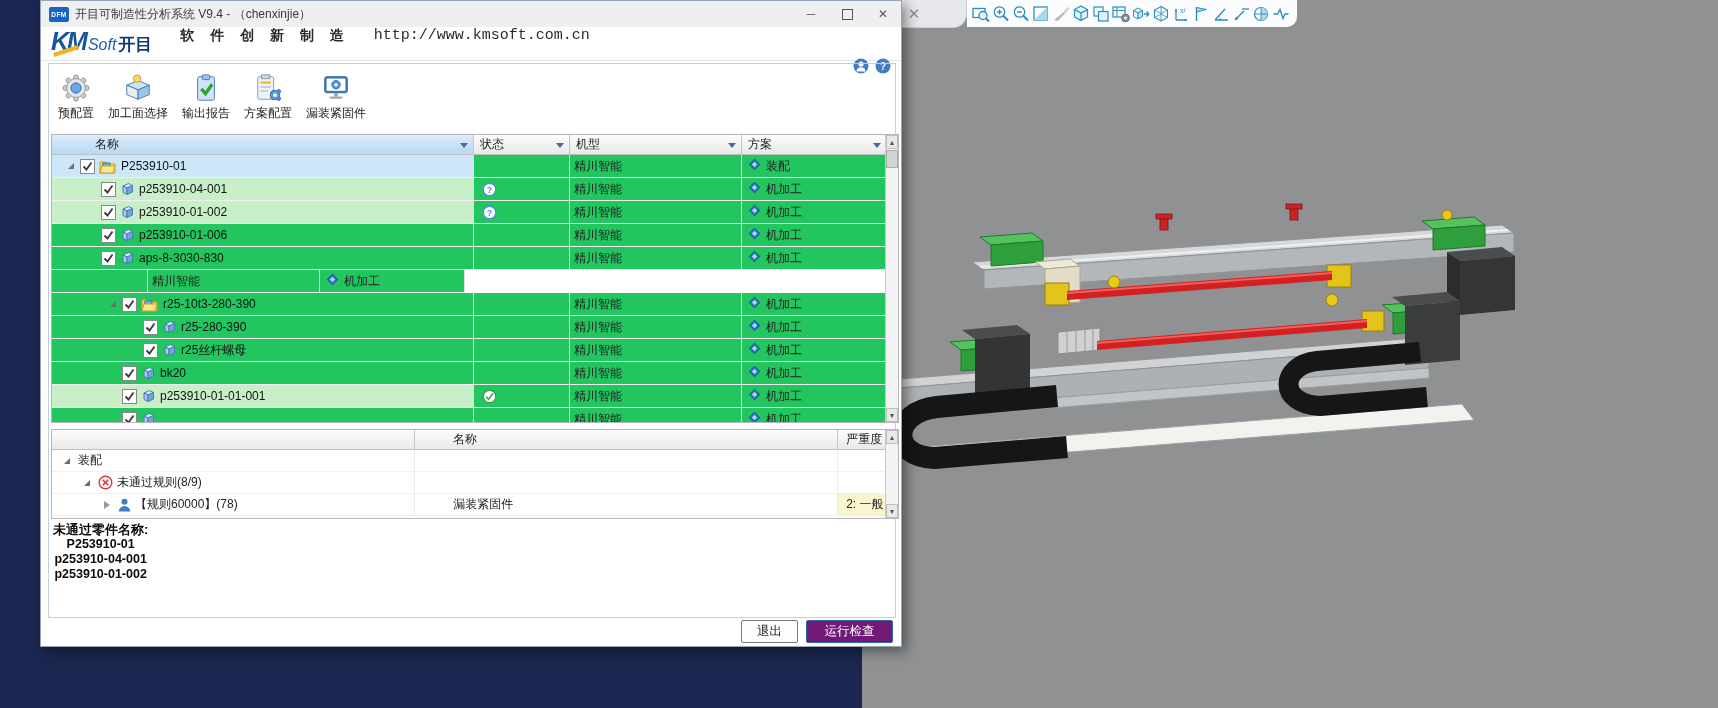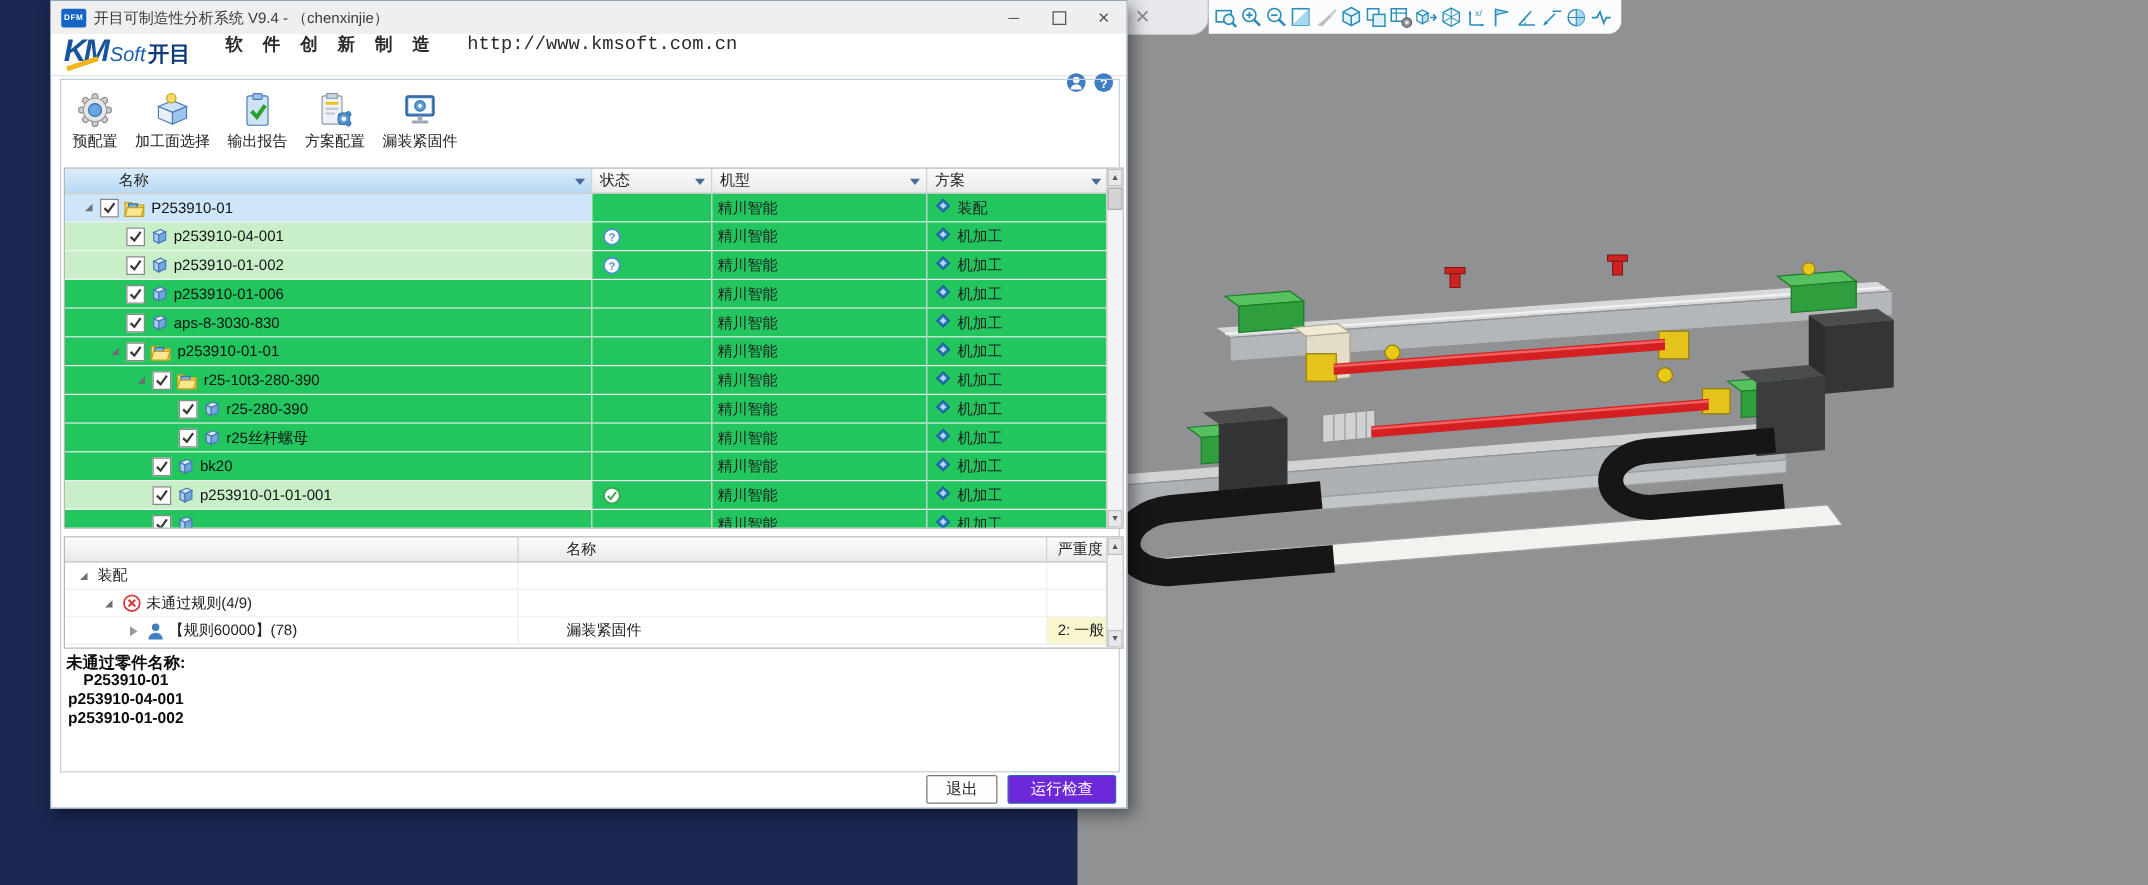--- a/index.html
+++ b/index.html
@@ -99,21 +99,21 @@
   .rp-label{font-size:12px;color:#222;margin-left:4px;}
   .rp-ic{display:inline-flex;margin-left:4px;flex:none;}
 
   
   .detail-text{position:absolute;left:12px;top:521px;line-height:15px;text-align:center;}
   .detail-text .h{font-size:13px;font-weight:bold;color:#0a0a0a;}
   .detail-text .ln{font-size:12.5px;font-weight:bold;color:#0a0a0a;}
   .btn-exit{position:absolute;left:700px;top:619px;width:57px;height:23px;background:#fdfdfd;
       border:1px solid #7a7a7a;box-sizing:border-box;display:flex;align-items:center;justify-content:center;
       font-size:12.5px;color:#222;border-radius:2px;}
-  .btn-run{position:absolute;left:765px;top:619px;width:87px;height:23px;background:#6d28d9;
+  .btn-run{position:absolute;left:765px;top:619px;width:87px;height:23px;background:#701a75;
       border:1px solid #2e66b4;box-sizing:border-box;display:flex;align-items:center;justify-content:center;
       font-size:12.5px;color:#fff;border-radius:2px;}
 </style>
 </head>
 <body>
 
 <div class="stage">
 
   <div class="viewport">
     <svg class="vp-scene" viewBox="0 0 856 681" xmlns="http://www.w3.org/2000/svg">
@@ -560,36 +560,20 @@
             <div class="cell c2">精川智能</div>
             <div class="cell c3">
               <span><svg width="13" height="13" viewBox="0 0 13 13">
                   <rect x="2.9" y="2.9" width="7.2" height="7.2" transform="rotate(45 6.5 6.5)" fill="#2f7cc4" stroke="#1b5a9e"></rect>
                   <rect x="4.7" y="4.7" width="3.6" height="3.6" transform="rotate(45 6.5 6.5)" fill="#bcd8f0"></rect>
                 </svg></span>
               <span>机加工</span>
             </div>
           </div>
           <div class="tt-row">
-            <div class="cell c0" style="padding-left: 33px;">
-              <span class="exp open"></span>
-              <span class="cb">
-                <svg width="11" height="11" viewBox="0 0 11 11">
-                  <path d="M1.5 5.5 l3 3 l5 -7" fill="none" stroke="#3a3a3a" stroke-width="1.8"></path>
-                </svg>
-              </span>
-              <span class="ri">
-                <svg width="17" height="15" viewBox="0 0 17 15">
-                  <path d="M1 3 h5 l1.5 2 H16 v9 H1 Z" fill="#f5d86a" stroke="#c8a020"></path>
-                  <polygon points="4,4 11,4 10,11 3,11" fill="#7ab3e0" stroke="#3a6ea5"></polygon>
-                  <path d="M1 14 L3 7 H16 L14 14 Z" fill="#fbe690" stroke="#c8a020"></path>
-                </svg>
-              </span>
-              <span class="rl">p253910-01-01</span>
-            </div>
             <div class="cell c1"></div>
             <div class="cell c2">精川智能</div>
             <div class="cell c3">
               <span><svg width="13" height="13" viewBox="0 0 13 13">
                   <rect x="2.9" y="2.9" width="7.2" height="7.2" transform="rotate(45 6.5 6.5)" fill="#2f7cc4" stroke="#1b5a9e"></rect>
                   <rect x="4.7" y="4.7" width="3.6" height="3.6" transform="rotate(45 6.5 6.5)" fill="#bcd8f0"></rect>
                 </svg></span>
               <span>机加工</span>
             </div>
           </div>
@@ -787,21 +771,21 @@
           </div>
           <div class="rp-row">
             <div class="rp-cell rp-c0" style="padding-left: 28px;">
               <span class="exp open"></span>
               <span class="rp-ic">
                 <svg width="15" height="15" viewBox="0 0 15 15">
                   <circle cx="7.5" cy="7.5" r="6.3" fill="#fff" stroke="#d43a3a" stroke-width="1.4"></circle>
                   <path d="M4.8 4.8 l5.4 5.4 M10.2 4.8 l-5.4 5.4" stroke="#d43a3a" stroke-width="1.6"></path>
                 </svg>
               </span>
-              <span class="rp-label">未通过规则(4/9)</span>
+              <span class="rp-label">未通过规则(8/9)</span>
             </div>
             <div class="rp-cell rp-c1"></div>
             <div class="rp-cell rp-c2"></div>
           </div>
           <div class="rp-row">
             <div class="rp-cell rp-c0" style="padding-left: 48px;">
               <span class="exp closed"></span>
               <span class="rp-ic">
                 <svg width="13" height="14" viewBox="0 0 13 14">
                   <circle cx="6.5" cy="3.8" r="3" fill="#3f7fc1"></circle>

